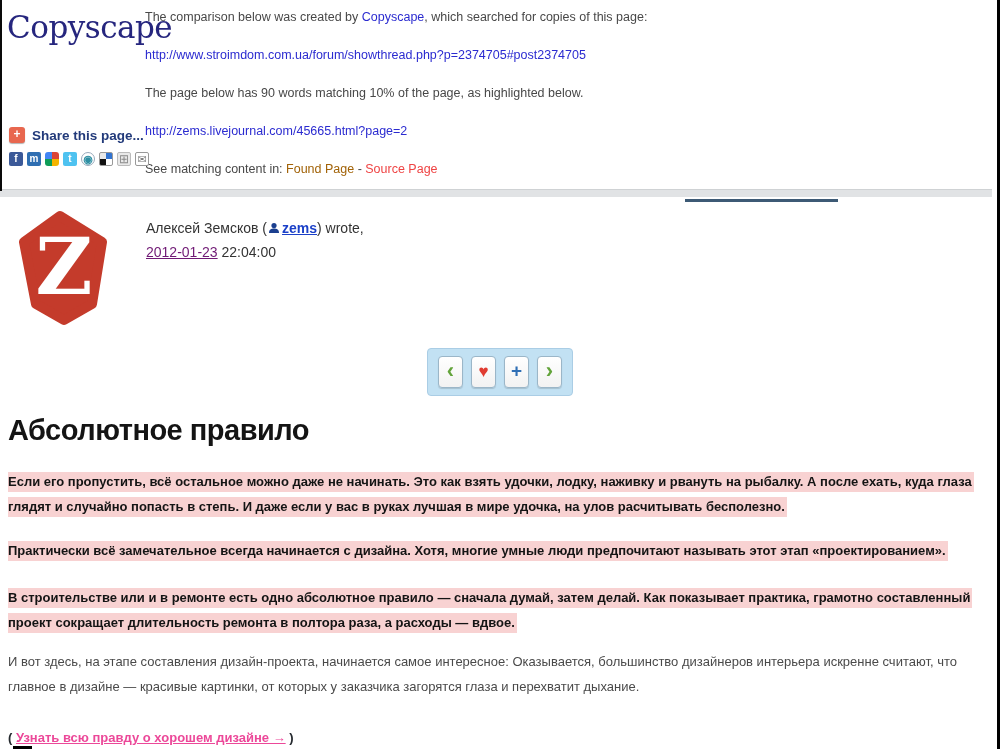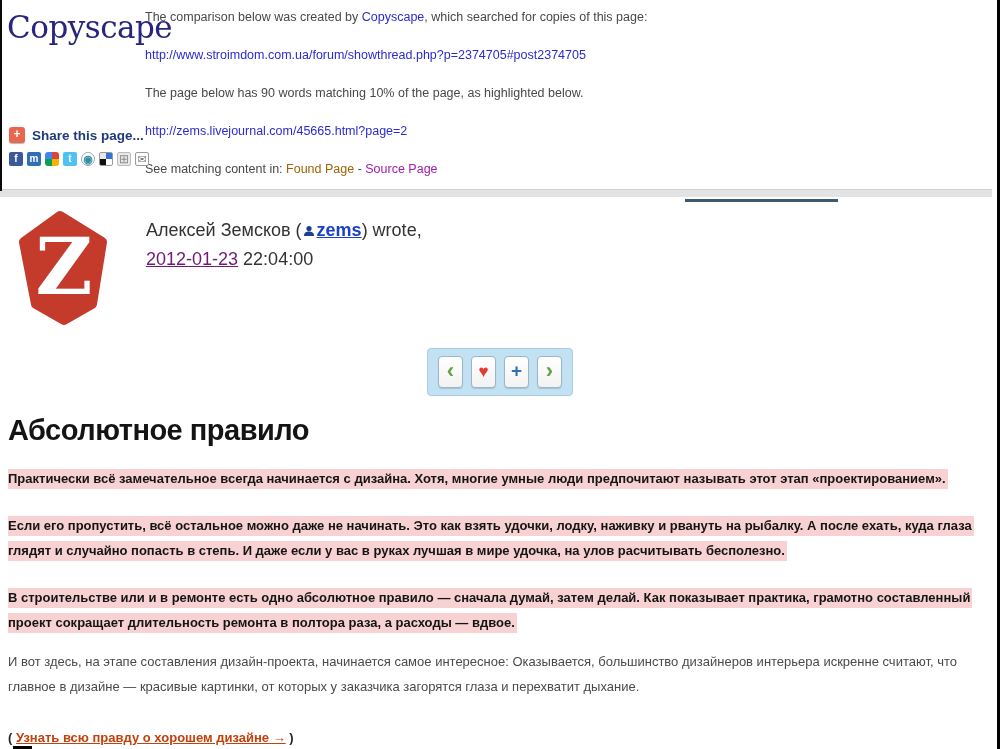--- a/index.html
+++ b/index.html
@@ -20,21 +20,21 @@
   .cs-logo {
     position:absolute; left:7px; top:9px;
     font-family:"DejaVu Serif","Liberation Serif",serif;
     font-size:31px; color:#26267e; letter-spacing:-0.5px;
   }
   .cs-lines { position:absolute; left:145px; top:10px; font-size:12.5px; color:#484848; }
   .cs-lines .ln { margin-bottom:24px; white-space:nowrap; }
   a, .linkish { cursor:pointer; }
   .blue-link   { color:#2b2bd0; text-decoration:none; }
   .purple-link { color:#a16207; text-decoration:none; }
-  .indigo-link { color:#a21caf; text-decoration:none; }
+  .indigo-link { color:#ef4444; text-decoration:none; }
 
   .share-block { position:absolute; left:9px; top:127px; }
   .share-row { display:flex; align-items:center; gap:7px; }
   .share-plus {
     width:16px; height:16px; border-radius:3px; background:#e8674f;
     color:#fff; font-weight:bold; font-size:12px; line-height:14px; text-align:center;
     box-shadow:0 1px 1px rgba(0,0,0,.3);
   }
   .share-label { color:#223a7a; font-weight:bold; font-size:13.5px;text-align:center; }
   .sicons { display:flex; gap:4px; margin-top:9px; align-items:center; }
@@ -52,21 +52,21 @@
   .si-dg { background:#e9e9e9; border:1px solid #bbb; color:#8a8a8a; font-size:12px; font-weight:normal; }
   .si-em { background:#ffffff; border:1px solid #999; color:#777; font-size:11px; font-weight:normal; }
 
   
   .gray-band { width:992px; height:8px; background:#e1e3e5; border-top:1px solid #cfd2d4; }
   .blue-bar  { position:absolute; left:685px; top:199px; width:153px; height:3px; background:#3d5a75; }
 
   
   .post-header { display:flex; margin:13px 0 0 18px; }
   .avatar { width:92px; height:116px; flex:0 0 auto; }
-  .post-meta { margin-left:36px; padding-top:10px; font-size:18px; color:#333; }
+  .post-meta { margin-left:36px; padding-top:10px; font-size:14px; color:#333; }
   .post-meta .row { margin-bottom:7px; }
   .user-link { color:#1b40c8; font-weight:bold; text-decoration:underline; }
   .date-link { color:#701a75; text-decoration:underline; }
   .uicon { vertical-align:-1px; margin:0 2px 0 1px; }
 
   
   .nav-wrap { text-align:center; margin-top:22px; }
   .nav-bar {
     display:inline-flex; gap:8px; background:#c2e1f3; border:1px solid #aacde5;
     border-radius:4px; padding:7px 10px;
@@ -89,21 +89,21 @@
   .article p { margin:0; font-size:13px; line-height:25px; max-width:985px; }
   .p-hl { font-weight:bold; color:#141414; }
   .p-hl .hl {
     background:#f8d2d2; padding:2px 2px 3px 0;
     -webkit-box-decoration-break:clone; box-decoration-break:clone;
   }
   .mt1 { margin-top:19px !important; }
   .mt2 { margin-top:22px !important; }
   .p-plain { color:#4a4a4a; line-height:22px; margin-top:14px !important; font-size:13px; }
   .more-line { margin-top:26px !important; font-size:14px; color:#24292e; font-weight:bold; }
-  .more-link { color:#c2410c; text-decoration:underline; font-weight:bold; }
+  .more-link { color:#ec4899; text-decoration:underline; font-weight:bold; }
 </style>
 </head>
 <body>
 
 <div class="edge-right"></div>
 <div class="edge-left"></div>
 <div class="edge-bottom"></div>
 
 <div class="cs-banner">
   <div class="cs-logo">Copyscape</div>
@@ -172,22 +172,22 @@
       </div>
     <div class="nav-btn">
         <span class="g-chev">›</span>
       </div>
   </div>
 </div>
 
 <div class="article">
   <h1>Абсолютное правило</h1>
 
+  <p class="p-hl mt2"><span class="hl">Если его пропустить, всё остальное можно даже не начинать. Это как взять удочки, лодку, наживку и рвануть на рыбалку. А после ехать, куда глаза глядят и случайно попасть в степь. И даже если у вас в руках лучшая в мире удочка, на улов расчитывать бесполезно.</span></p>
+
   <p class="p-hl mt1"><span class="hl">Практически всё замечательное всегда начинается с дизайна. Хотя, многие умные люди предпочитают называть этот этап «проектированием».</span></p>
-
-  <p class="p-hl mt2"><span class="hl">Если его пропустить, всё остальное можно даже не начинать. Это как взять удочки, лодку, наживку и рвануть на рыбалку. А после ехать, куда глаза глядят и случайно попасть в степь. И даже если у вас в руках лучшая в мире удочка, на улов расчитывать бесполезно.</span></p>
 
   <p class="p-hl mt2"><span class="hl">В строительстве или и в ремонте есть одно абсолютное правило — сначала думай, затем делай. Как показывает практика, грамотно составленный проект сокращает длительность ремонта в полтора раза, а расходы — вдвое.</span></p>
 
   <p class="p-plain">И вот здесь, на этапе составления дизайн-проекта, начинается самое интересное: Оказывается, большинство дизайнеров интерьера искренне считают, что главное в дизайне — красивые картинки, от которых у заказчика загорятся глаза и перехватит дыхание.</p>
 
   <p class="more-line"><span>( </span><a class="more-link">Узнать всю правду о хорошем дизайне →</a><span> )</span></p>
 </div>
 
 </body></html>

